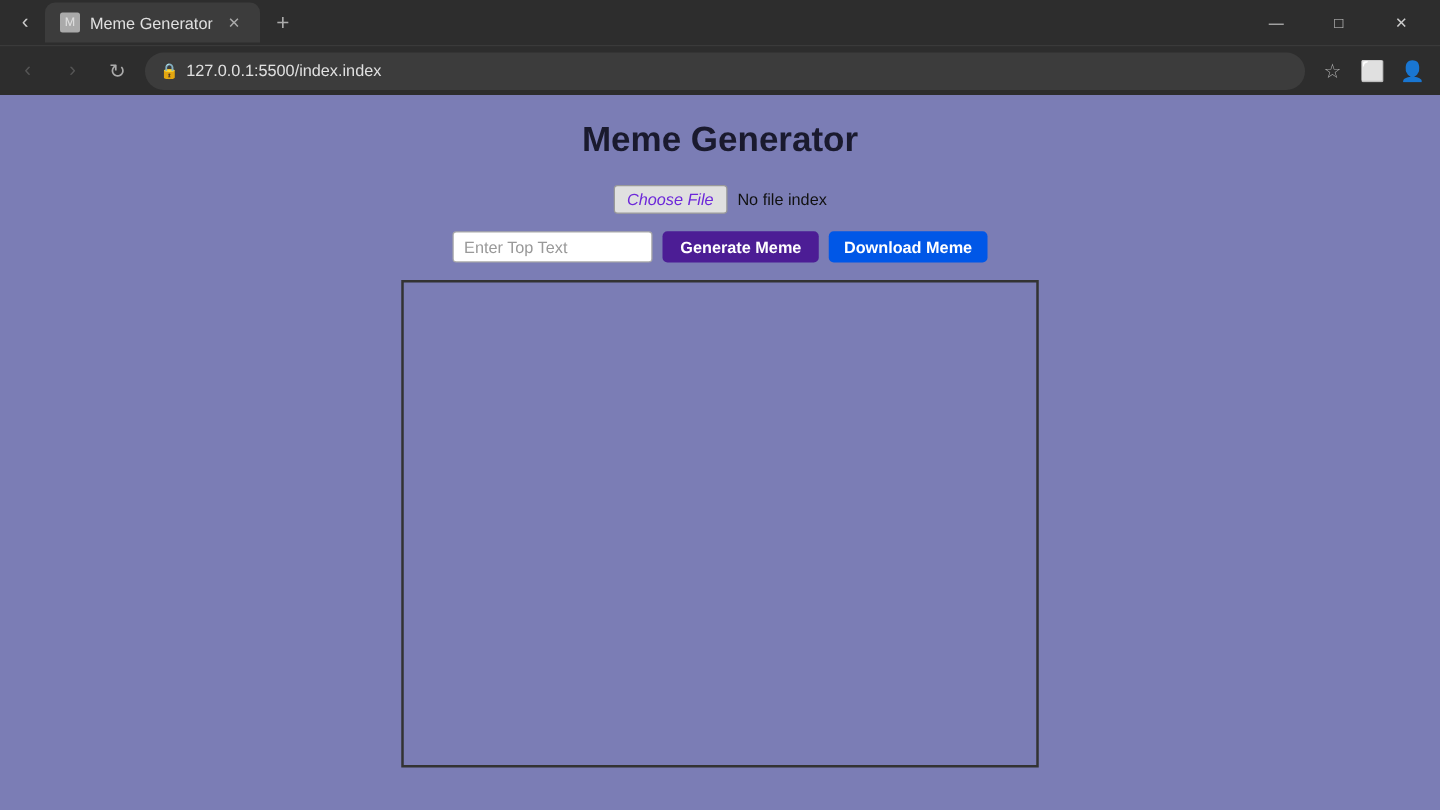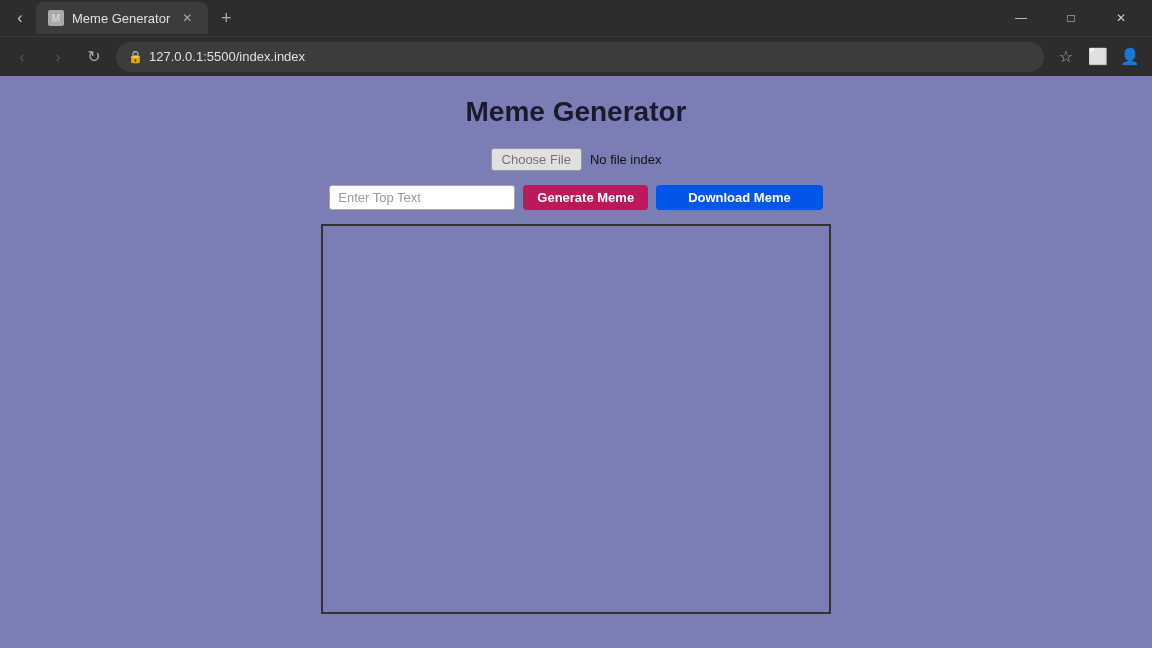--- a/index.html
+++ b/index.html
@@ -201,66 +201,67 @@
       margin-bottom: 14px;
     }
 
     .choose-file-btn {
       background: #e0e0e0;
       border: 1px solid #999;
       border-radius: 3px;
       padding: 3px 10px;
       font-size: 13px;
       cursor: pointer;
-      color: #737373;
+      color: #6d28d9;
+      font-style: italic;
     }
 
     .no-file-text {
       color: #111;
       font-size: 13px;
     }
 
     .controls-row {
       display: flex;
       align-items: center;
       gap: 8px;
       margin-bottom: 14px;
     }
 
     .text-input {
       border: 1px solid #aaa;
       border-radius: 3px;
       padding: 4px 8px;
       font-size: 13px;
-      width: 186px;
+      width: 160px;
       background: white;
       color: #4d7c0f;
     }
 
     .text-input::placeholder {
       color: #999;
     }
 
     .generate-btn {
-      background: #be185d;
+      background: #4c1d95;
       color: white;
       border: none;
       border-radius: 4px;
       padding: 5px 14px;
       font-size: 13px;
       font-weight: bold;
       cursor: pointer;
     }
 
     .download-btn {
       background: #0057e7;
       color: white;
       border: none;
       border-radius: 4px;
-      padding: 5px 32px;
+      padding: 5px 12px;
       font-size: 13px;
       font-weight: bold;
       cursor: pointer;
     }
 
     .canvas-area {
       border: 2px solid #333;
       background: #7b7db5;
       width: 510px;
       height: 390px;

